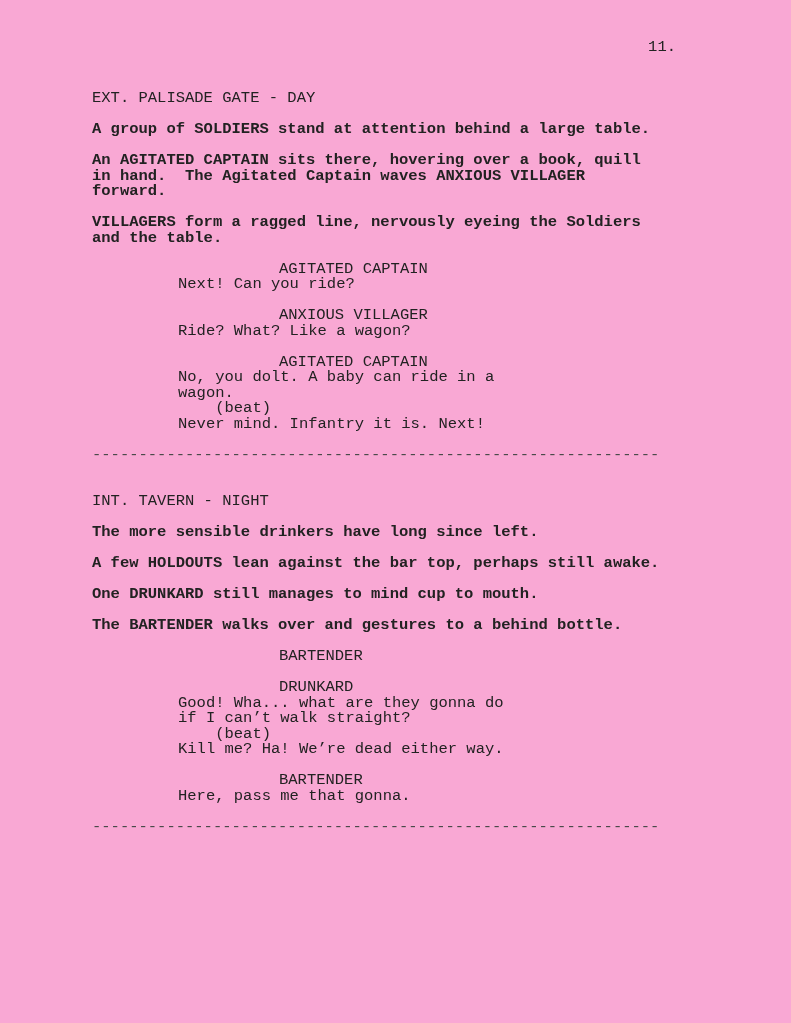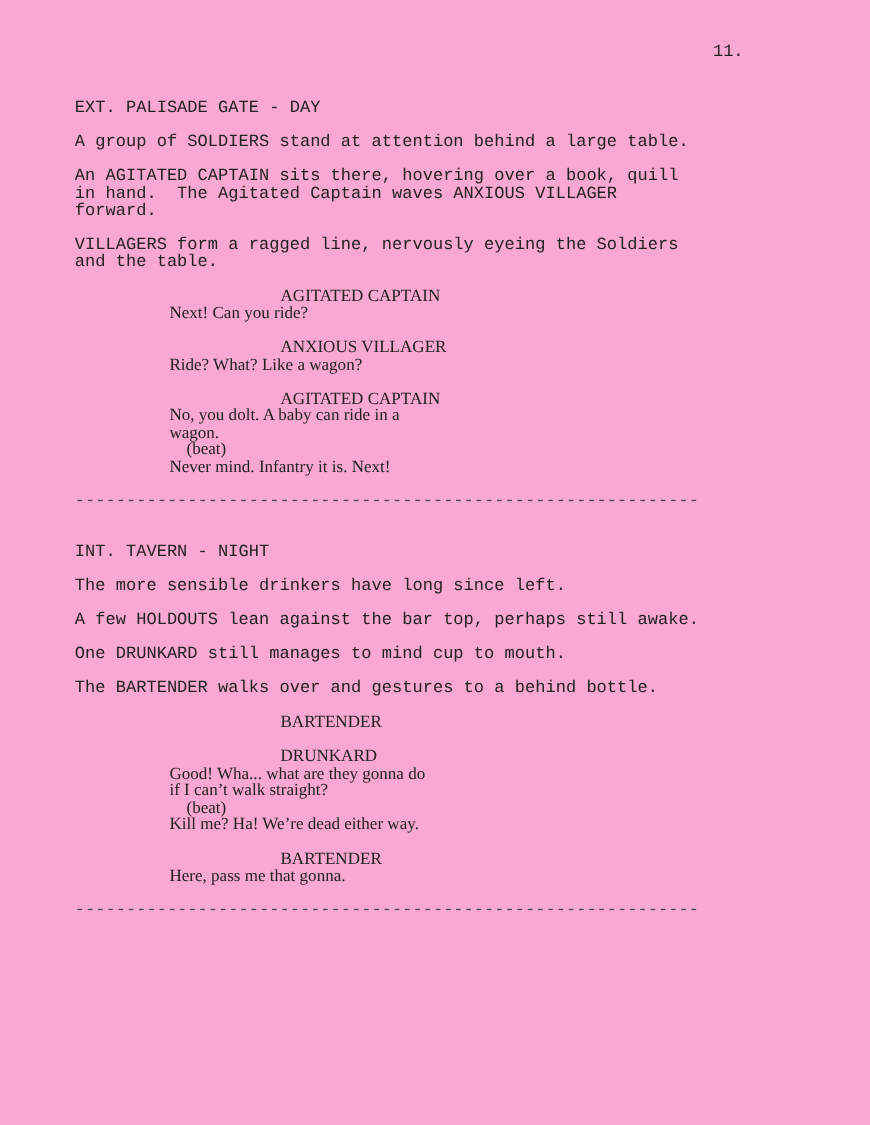--- a/index.html
+++ b/index.html
@@ -19,35 +19,35 @@
     overflow: hidden;
   }
   .page-number {
     position: absolute;
     top: 40px;
     left: 0;
     right: 115px;
     text-align: right;
   }
   .content {
-    padding: 91px 0 0 68px;
+    padding: 91px 0 0 92px;
   }
   .slug {
     white-space: pre-wrap;
     margin: 0 0 15.5px 0;
     width: 580px;
   }
   .action {
     white-space: pre-wrap;
     margin: 0 0 15.5px 0;
     width: 580px;
+    font-weight: bold;
   }
   .dialogue-block {
     margin: 0 0 15.5px 86px; 
-    font-family: Liberation Serif, serif;
   }
   .character {
     margin-left: 101px;       
     white-space: pre;
   }
   .dialogue {
     white-space: pre-wrap;
     width: 360px;
   }
   .divider {

